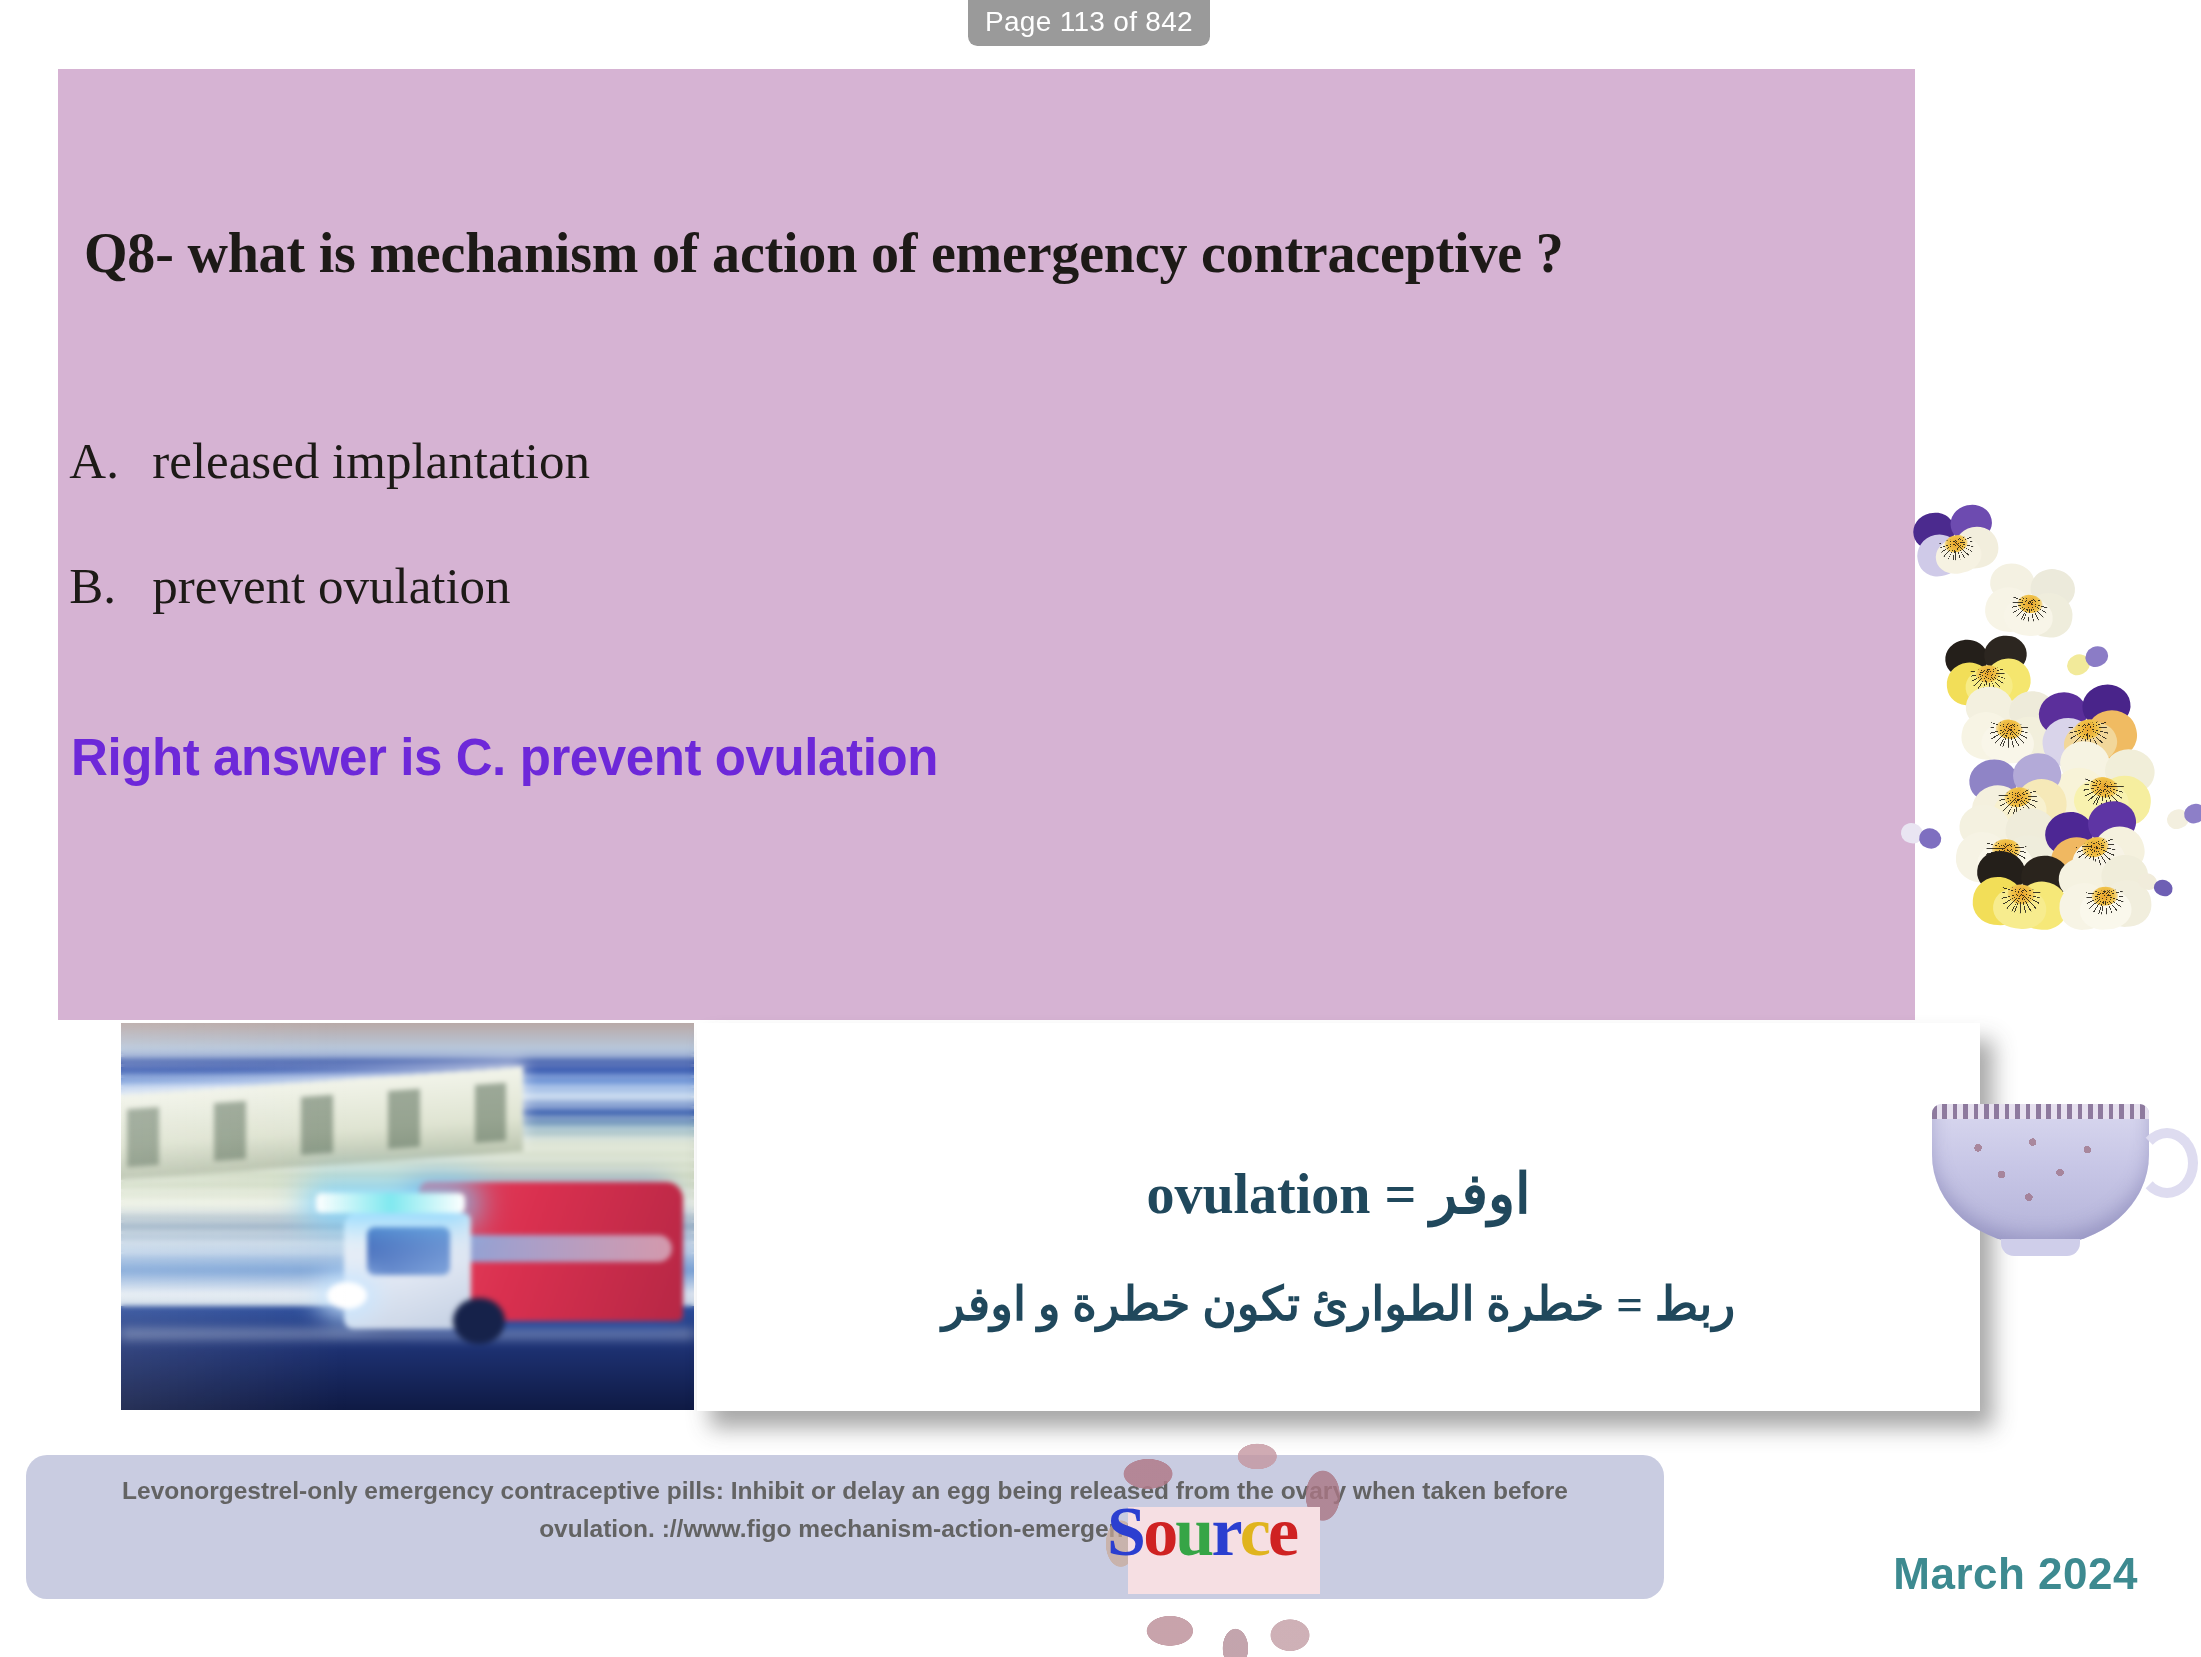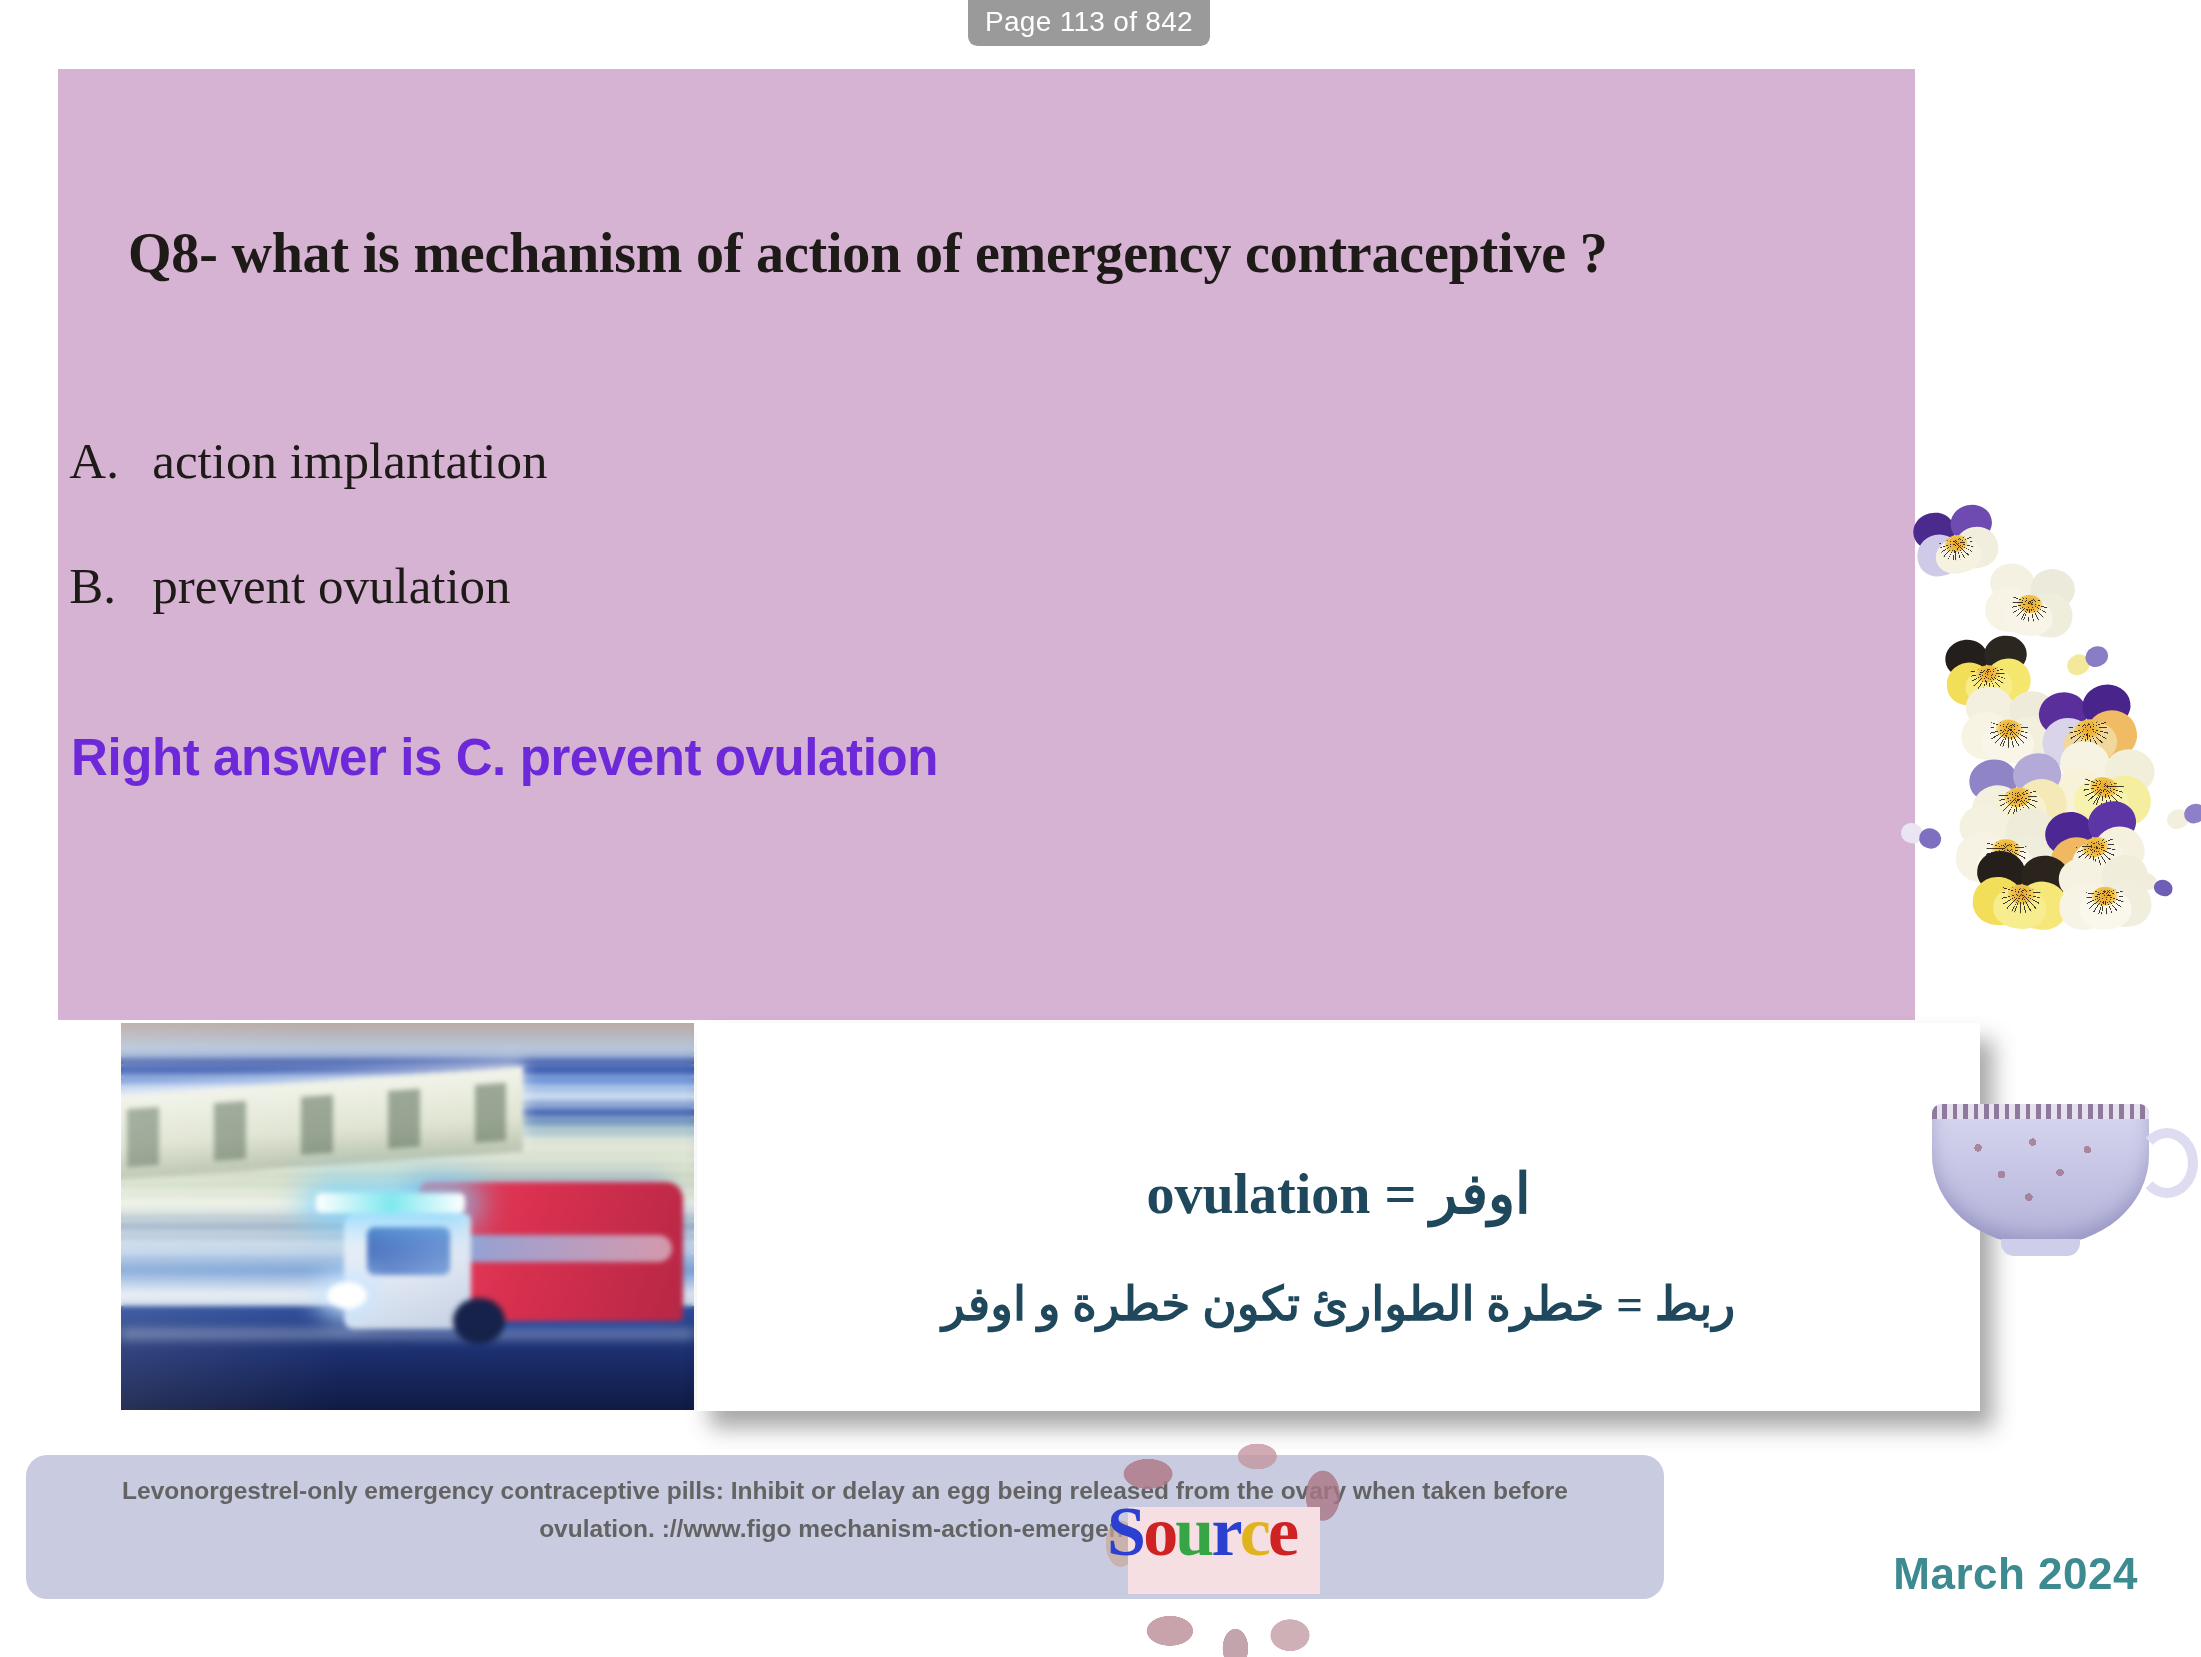--- a/index.html
+++ b/index.html
@@ -51,21 +51,20 @@
     position: absolute;
     left: 26px;
     top: 152px;
     font-family: "Liberation Serif", serif;
     font-weight: bold;
     font-size: 56px;
     line-height: 64px;
     color: #1d1a17;
     white-space: nowrap;
     letter-spacing: -0.2px;
-    margin-left: 44px;
   }
 
   .option {
     position: absolute;
     font-family: "Liberation Serif", serif;
     font-size: 51px;
     line-height: 58px;
     color: #1d1a17;
     white-space: nowrap;
   }
@@ -385,21 +384,21 @@
 
 <div id="slide">
 
   <div class="page-indicator">Page 113 of 842</div>
 
   <div class="question-panel">
 
     <div class="question-title">Q8- what is mechanism of action of emergency contraceptive ?</div>
 
     <div class="option option-a">
-      <span class="opt-letter">A.</span><span>action implantation</span>
+      <span class="opt-letter">A.</span><span>released implantation</span>
     </div>
 
     <div class="option option-b">
       <span class="opt-letter">B.</span><span>prevent ovulation</span>
     </div>
 
     <div class="answer-line">Right answer is  C. prevent ovulation</div>
   </div>
 
   <div class="ambulance-photo">

